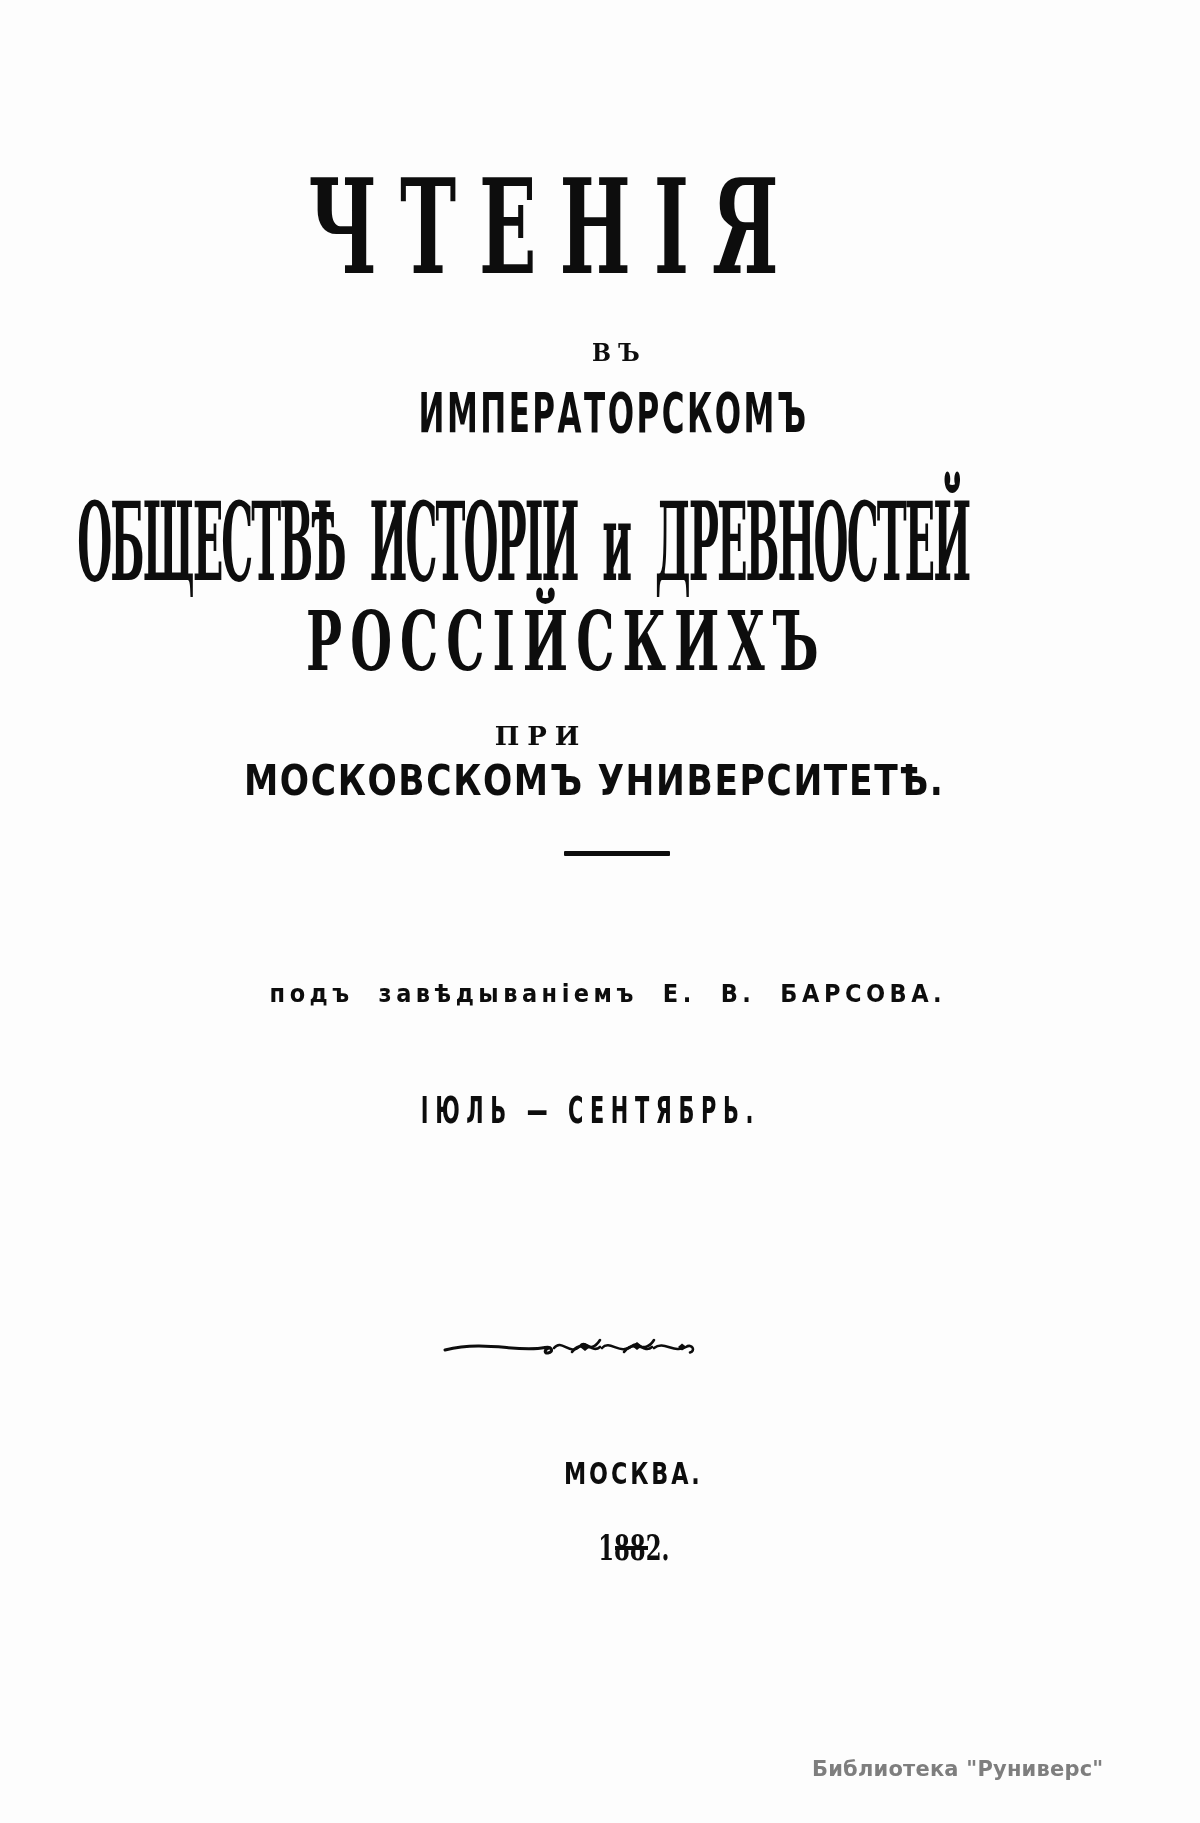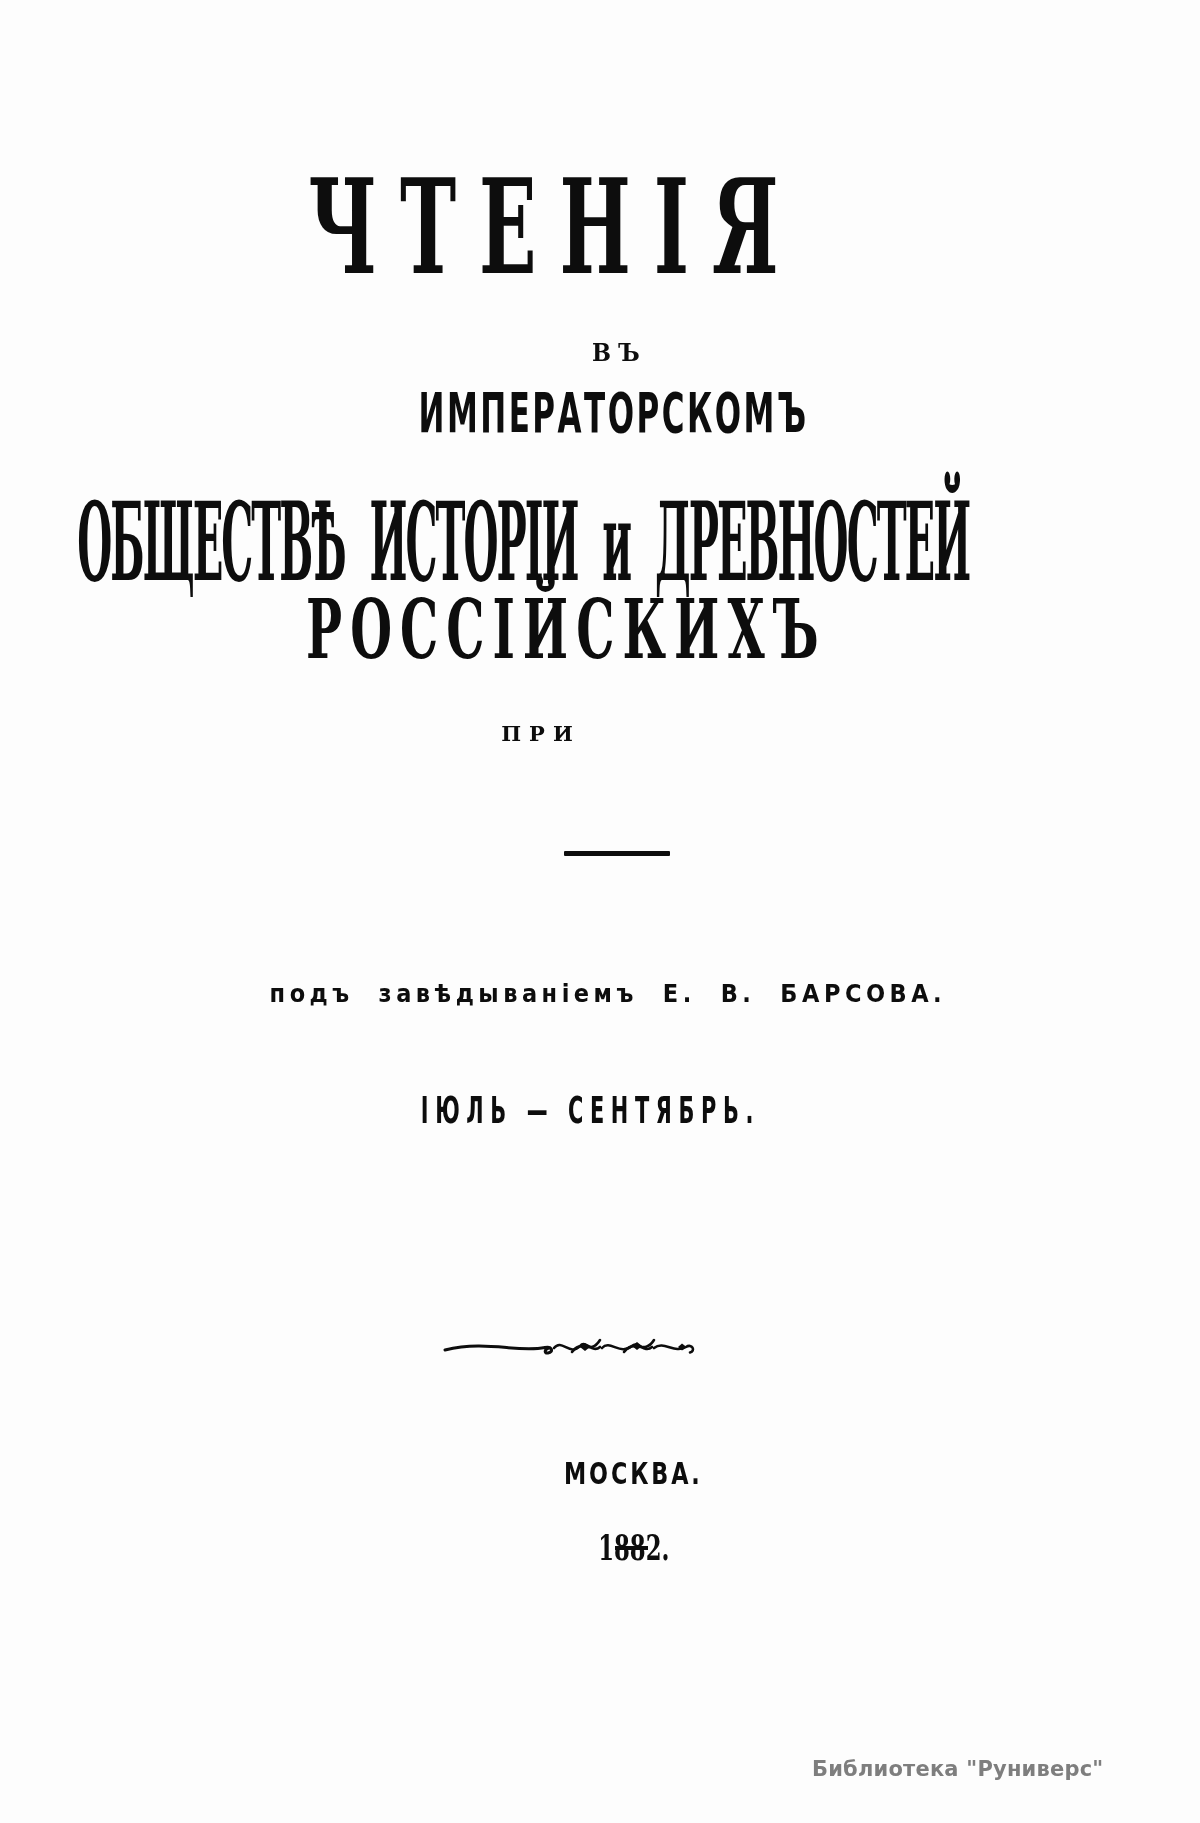--- a/index.html
+++ b/index.html
@@ -26,21 +26,21 @@
   .serif{font-family:"DejaVu Serif", serif;}
   .sans{font-family:"DejaVu Sans", sans-serif;}
   .b{font-weight:bold;}
 
   
   .main-title   {font-size:92px;letter-spacing:28px;transform:translateX(-45px) scale(0.82,1.42);}
   .in-word      {font-size:25px;letter-spacing:8px;transform:translateX(20px) scale(0.9,1);}
   .imperial     {font-size:50px;letter-spacing:4px;transform:translateX(13px) scale(0.62,1.1);}
   .society      {font-size:82px;letter-spacing:-4px;word-spacing:26px;transform:translateX(-77px) scale(0.49,1.32);}
   .russian      {font-size:60px;letter-spacing:10px;transform:translateX(-34px) scale(0.8,1.38);}
-  .pri          {font-size:21px;letter-spacing:8px;transform:translateX(-62px) scale(1,1);margin-left:6px;}
+  .pri          {font-size:26px;letter-spacing:8px;transform:translateX(-62px) scale(1,1);margin-left:6px;}
   .university   {font-size:42px;letter-spacing:2px;transform:translateX(-6px) scale(0.82,1);}
   .edition      {font-size:38px;letter-spacing:4px;transform:translateX(27px) scale(0.52,1);}
   .editor       {font-size:25px;letter-spacing:5px;word-spacing:14px;transform:translateX(8px) scale(0.9,1);}
   .year         {font-size:71px;transform:translateX(27px) scale(0.62,1);}
   .period       {font-size:38px;letter-spacing:12px;transform:translateX(-10px) scale(0.55,1);}
   .book         {font-size:33px;letter-spacing:6px;transform:translateX(34px) scale(0.62,1);}
   .city         {font-size:31px;letter-spacing:4px;transform:translateX(33px) scale(0.72,1);}
   .print-year   {font-size:35px;transform:translateX(34px) scale(0.65,1);}
 
   .rule{
@@ -76,28 +76,31 @@
   </div>
 
   <div class="line" style="top:386px">
     <span class="t sans b imperial">ИМПЕРАТОРСКОМЪ</span>
   </div>
 
   <div class="line" style="top:488px">
     <span class="t serif b society">ОБЩЕСТВѢ ИСТОРІИ и ДРЕВНОСТЕЙ</span>
   </div>
 
-  <div class="line" style="top:588px">
+  <div class="line" style="top:600px">
     <span class="t serif b russian">РОССІЙСКИХЪ</span>
   </div>
 
   <div class="line" style="top:723px">
     <span class="t serif b pri">ПРИ</span>
   </div>
 
+  <div class="line" style="top:760px">
+    <span class="t sans b university">МОСКОВСКОМЪ УНИВЕРСИТЕТѢ.</span>
+  </div>
 
   <div class="line" style="top:851px">
     <div class="rule"></div>
   </div>
 
 
   <div class="line" style="top:981px">
     <span class="t sans b editor">подъ завѣдываніемъ Е. В. БАРСОВА.</span>
   </div>
 

